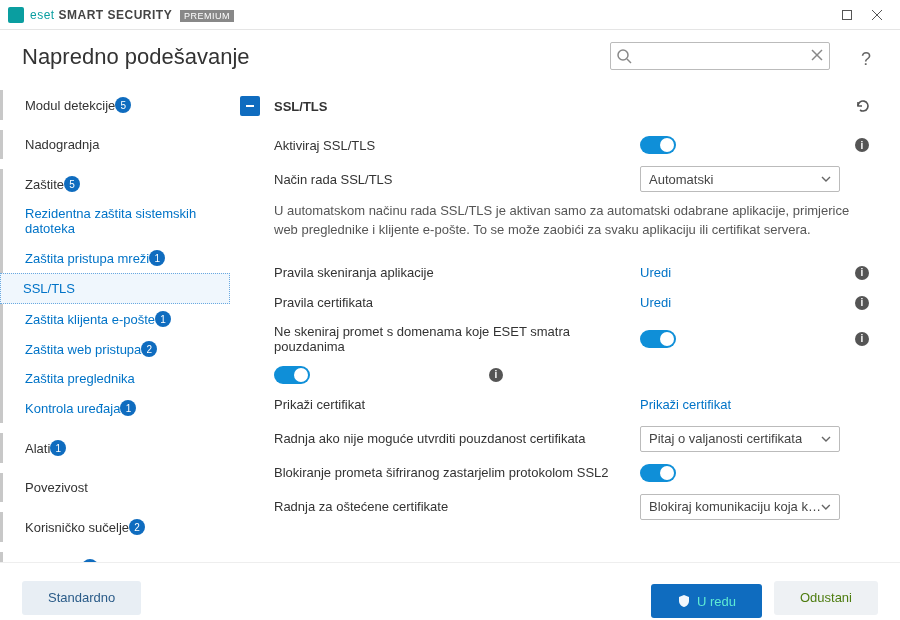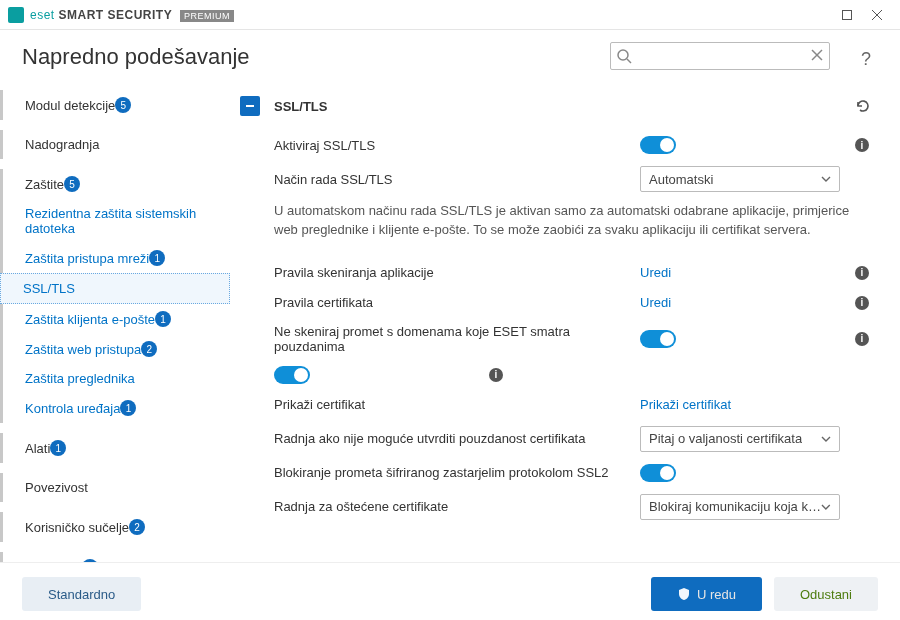--- a/index.html
+++ b/index.html
@@ -54,21 +54,21 @@
 .select { width: 200px; height: 26px; border: 1px solid #bbb; background: #fff; display: flex; align-items: center; padding: 0 8px; justify-content: space-between; cursor: pointer; border-radius: 2px; font-size: 13px; color: #444; }
 .select .chev { width: 10px; height: 10px; }
 .select .seltext { white-space: nowrap; overflow: hidden; text-overflow: ellipsis; }
 
 .link { color: #0073c7; cursor: pointer; }
 
 .footer { display: flex; align-items: center; padding: 14px 22px; gap: 12px; border-top: 1px solid #eee; }
 .footer .spacer { flex: 1; }
 .btn { height: 34px; padding: 0 26px; border: none; border-radius: 3px; cursor: pointer; font-size: 13px; display: inline-flex; align-items: center; gap: 6px; justify-content: flex-end; }
 .btn.default { background: #e8eef4; color: #2a5b88; }
-.btn.primary { background: #0f6cbf; color: #e5e5e5; }
+.btn.primary { background: #0f6cbf; color: #5eead4; margin-top: 7px; }
 .btn.secondary { background: #eef1f4; color: #4d7c0f; }
 .btn .shield { width: 14px; height: 14px; }
 svg { display: block; }
 </style>
 </head>
 <body>
 
 <div class="titlebar">
   <div class="brand">
     <div class="brand-icon"></div>

